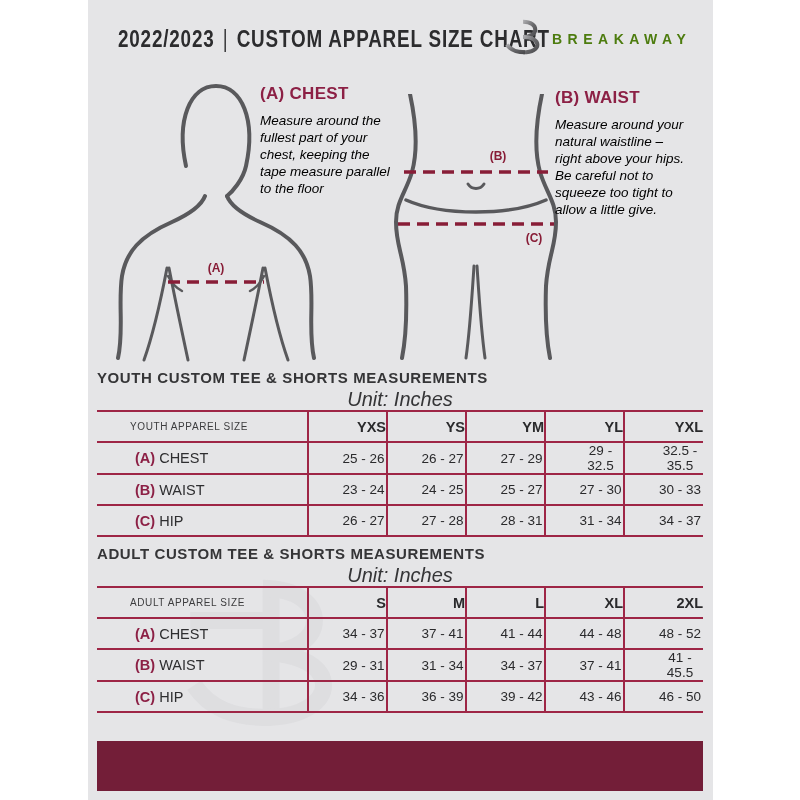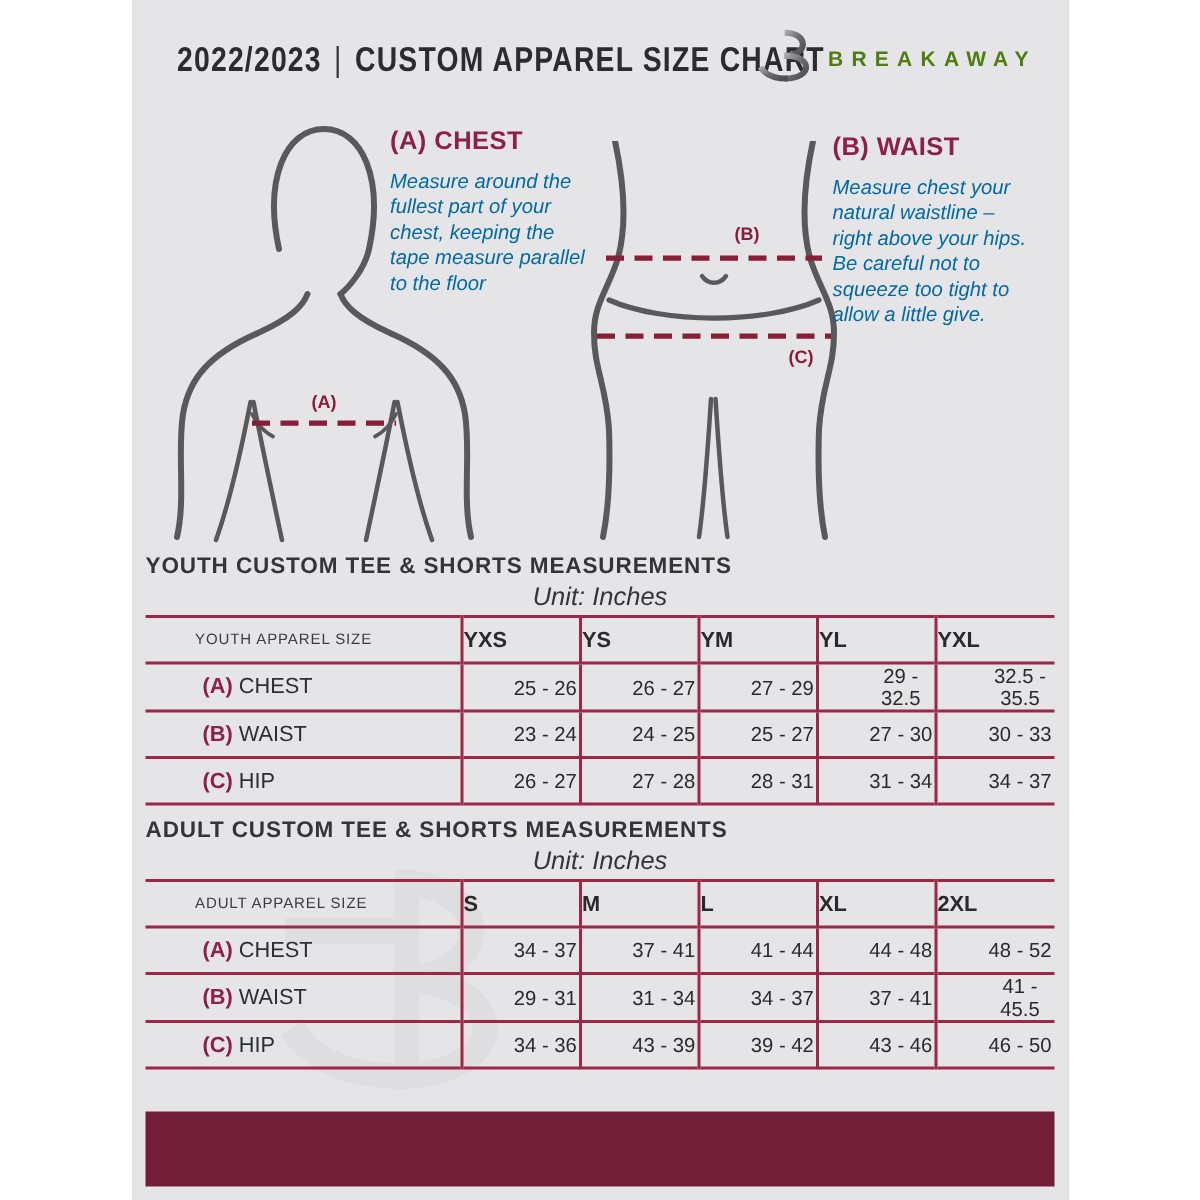--- a/index.html
+++ b/index.html
@@ -12,42 +12,42 @@
     color:#2c2c2e; letter-spacing:1px; transform:scaleX(0.82); transform-origin:left center; white-space:nowrap; }
   .hdr-sep { padding:0 10px; font-weight:normal; color:#3a3a3c; }
   .logo { position:absolute; left:416px; top:16px; }
   .brand { position:absolute; left:464px; top:31px; font-size:14px; font-weight:bold;
     color:#4d7c0f; letter-spacing:5.5px; white-space:nowrap; }
 
   
   .fig { position:absolute; }
   .inst { position:absolute; width:165px; }
   .inst h3 { font-size:17px; font-weight:bold; color:#8c2045; letter-spacing:0.3px; margin-bottom:8px; }
-  .inst p { font-size:13.5px; font-style:italic; color:#0369a1; line-height:17px; white-space:pre-line; }
+  .inst p { font-size:13.5px; font-style:italic; color:#000000; line-height:17px; white-space:pre-line; }
   .blk-chest { left:172px; top:84px; }
   .blk-waist { left:467px; top:88px; width:160px; }
   .blk-hips  { left:467px; top:224px; width:160px; }
   .diag-label { font-size:12px; font-weight:bold; fill:#881d37; font-family:"Liberation Sans",sans-serif; }
 
   
   .sec-title { position:absolute; left:9px; width:606px; text-align:left; font-size:15px;
     font-weight:bold; color:#353537; letter-spacing:0.6px; }
-  .sec-unit { position:absolute; left:9px; width:606px; text-align:center; font-size:17px;
+  .sec-unit { position:absolute; left:9px; width:606px; text-align:center; font-size:20px;
     font-style:italic; color:#353537; }
 
   
   table.size { position:absolute; left:9px; width:606px; border-collapse:collapse; table-layout:fixed;
     z-index:2; }
   table.size col.c0 { width:211px; }
   table.size tr { height:31px; }
   table.size tr { border-top:2px solid #9e2646; }
   table.size tr:last-child { border-bottom:2px solid #9e2646; }
   table.size td + td { border-left:2px solid #9e2646; }
   td.lblhead { font-size:10px; letter-spacing:0.6px; color:#3c3c3e; padding-left:33px; }
-  td.sizehead { font-size:14.5px; font-weight:bold; color:#2a2a2c; text-align:left; }
+  td.sizehead { font-size:14.5px; font-weight:bold; color:#2a2a2c; text-align:right; }
   td.rowlabel { font-size:14.5px; color:#2e2e30; padding-left:38px; }
   td.rowlabel .key { font-weight:bold; color:#8c2045; }
   td.val { font-size:13.5px; color:#2a2a2c; text-align:center;padding-left:32px; }
 
   
   .watermark { position:absolute; left:58px; top:568px; z-index:1; opacity:0.55; }
   .footer-bar { position:absolute; left:9px; top:741px; width:606px; height:50px; background:#731e38; }
 
   svg { display:block; }
 </style>
@@ -114,21 +114,21 @@
     <div class="inst blk-chest">
       <h3>(A) CHEST</h3>
       <p>Measure around the
 fullest part of your
 chest, keeping the
 tape measure parallel
 to the floor</p>
     </div>
     <div class="inst blk-waist">
       <h3>(B) WAIST</h3>
-      <p>Measure chest your
+      <p>Measure around your
 natural waistline –
 right above your hips.
 Be careful not to
 squeeze too tight to
 allow a little give.</p>
     </div>
     <div class="inst blk-hips">
     </div>
 
     <svg class="watermark" width="250" height="186" viewBox="0 0 44 46">
@@ -216,21 +216,21 @@
         <td class="rowlabel"><span class="key">(B)</span> <span>WAIST</span></td>
         <td class="val">29 - 31</td>
         <td class="val">31 - 34</td>
         <td class="val">34 - 37</td>
         <td class="val">37 - 41</td>
         <td class="val">41 - 45.5</td>
       </tr>
       <tr>
         <td class="rowlabel"><span class="key">(C)</span> <span>HIP</span></td>
         <td class="val">34 - 36</td>
-        <td class="val">43 - 39</td>
+        <td class="val">36 - 39</td>
         <td class="val">39 - 42</td>
         <td class="val">43 - 46</td>
         <td class="val">46 - 50</td>
       </tr>
     </tbody>
       </table>
 
     <div class="footer-bar"></div>
   </div>
 </div>

